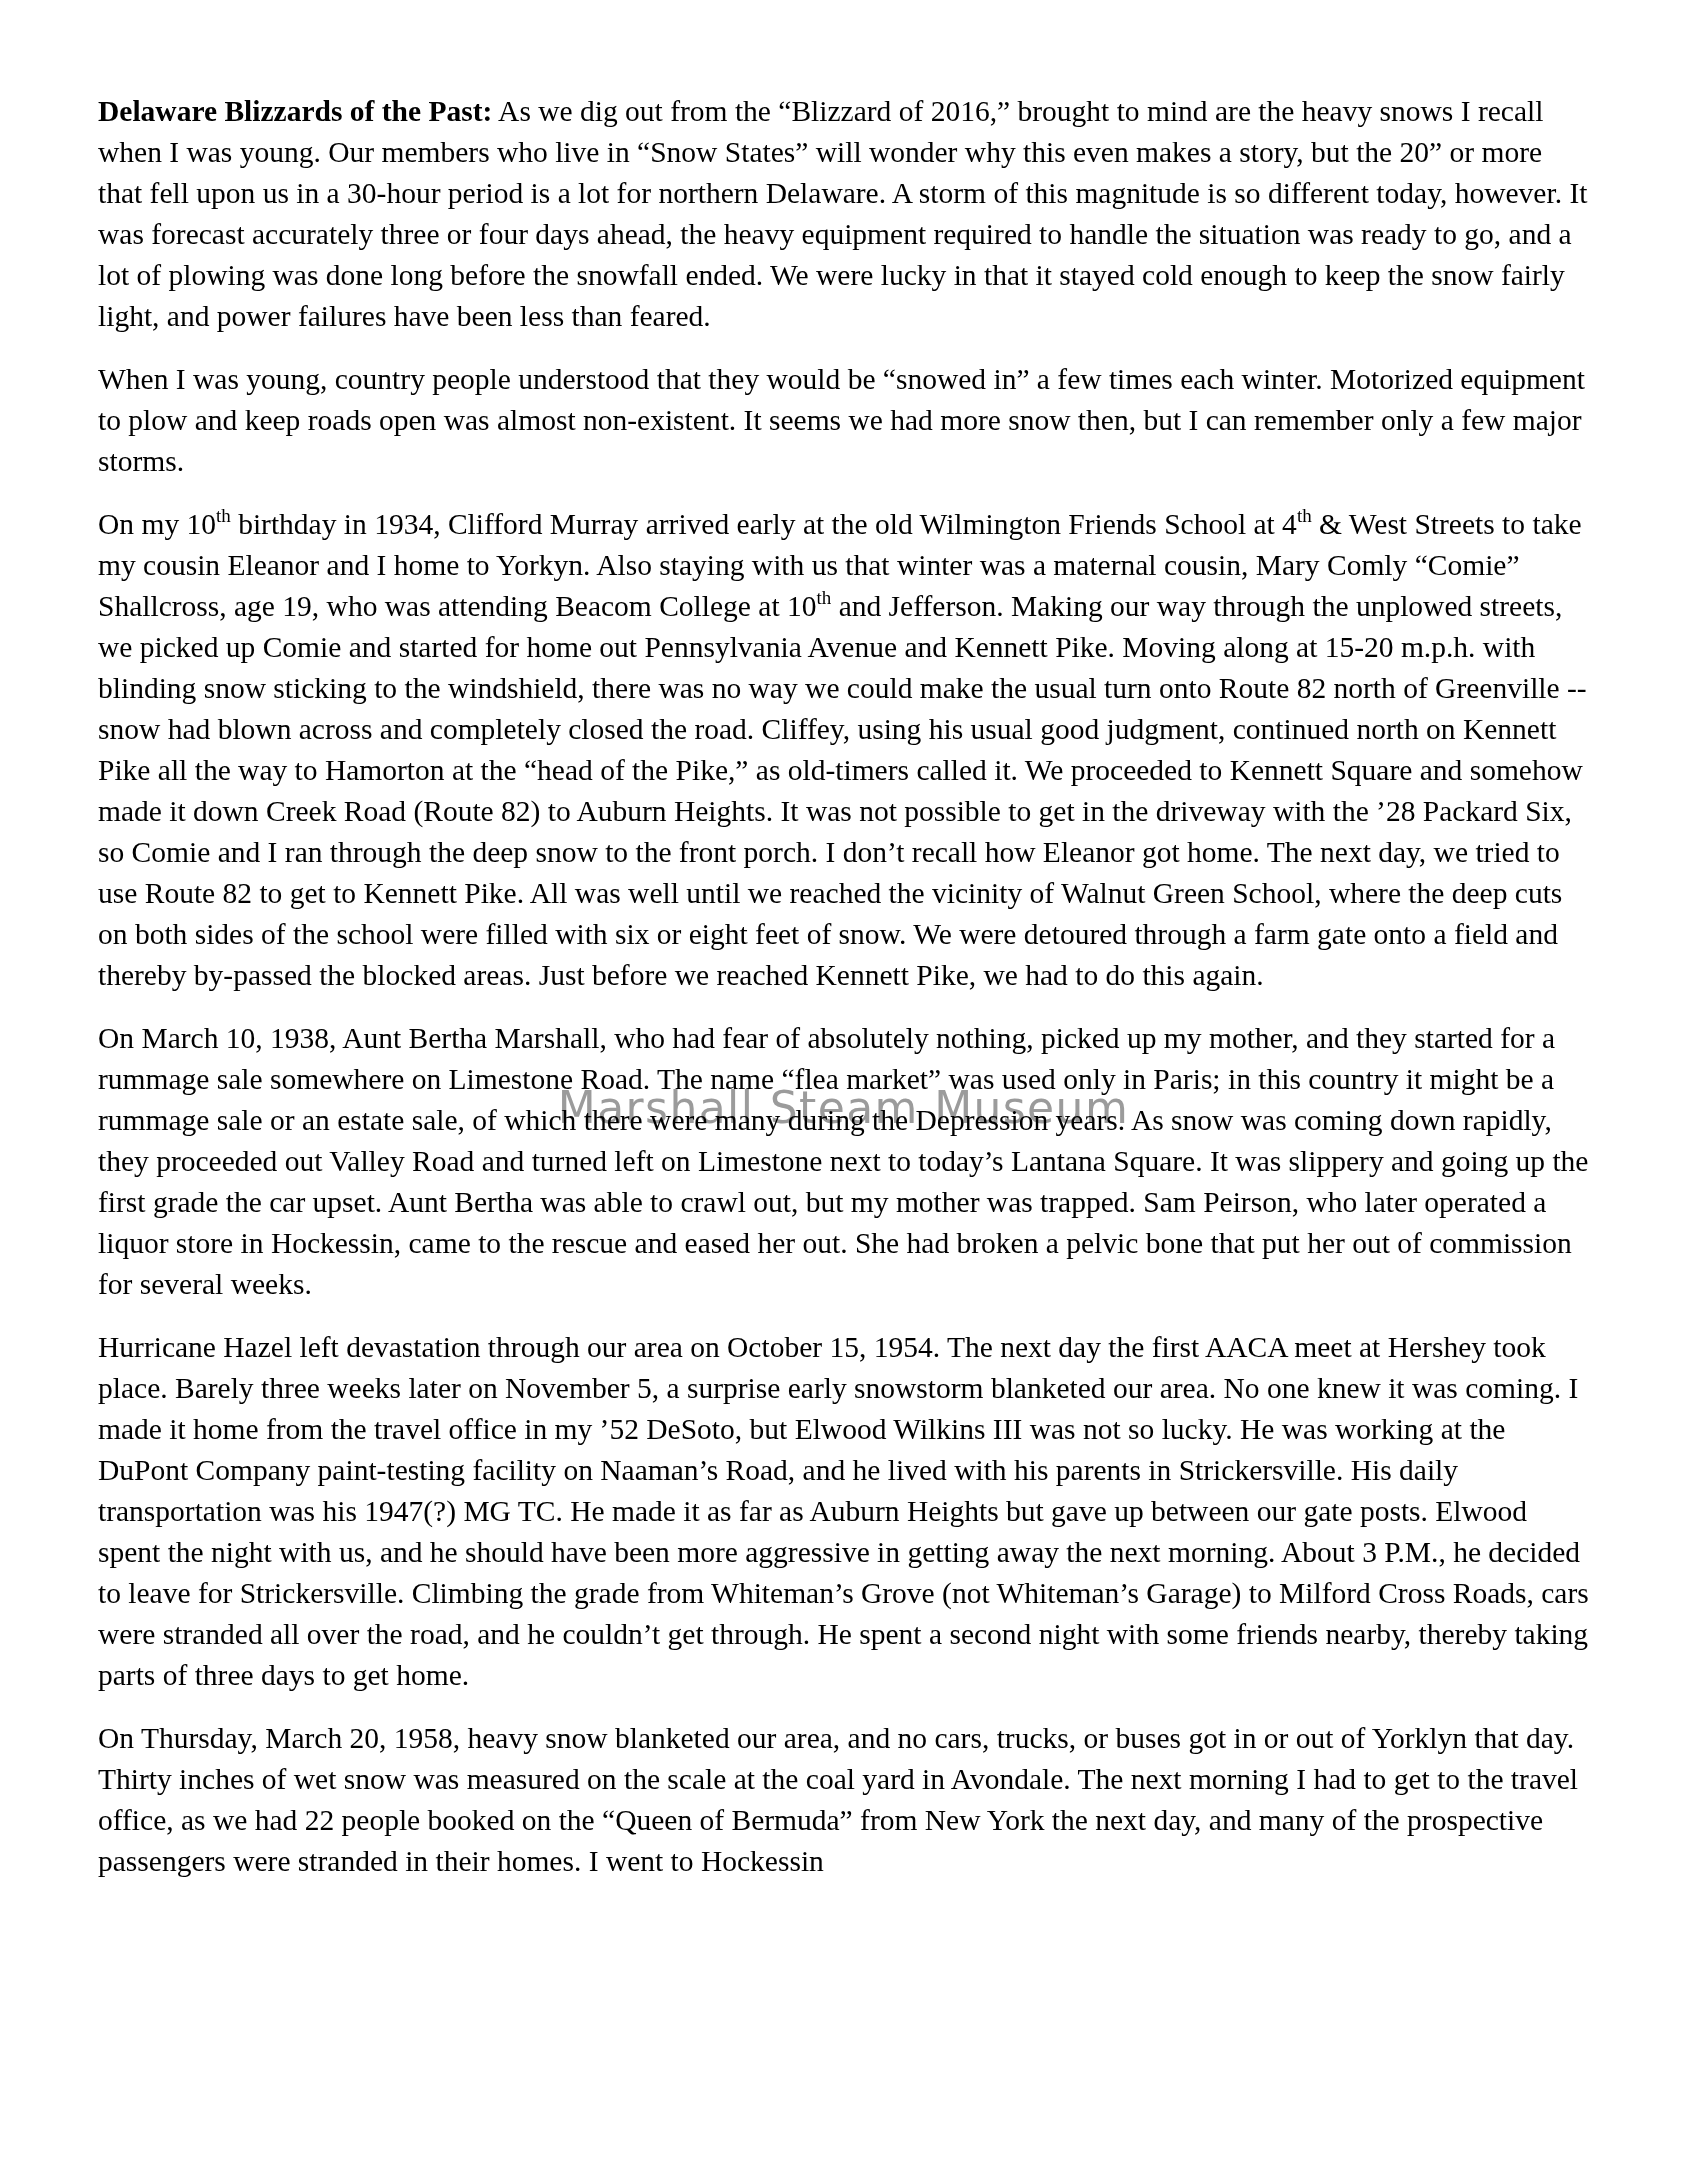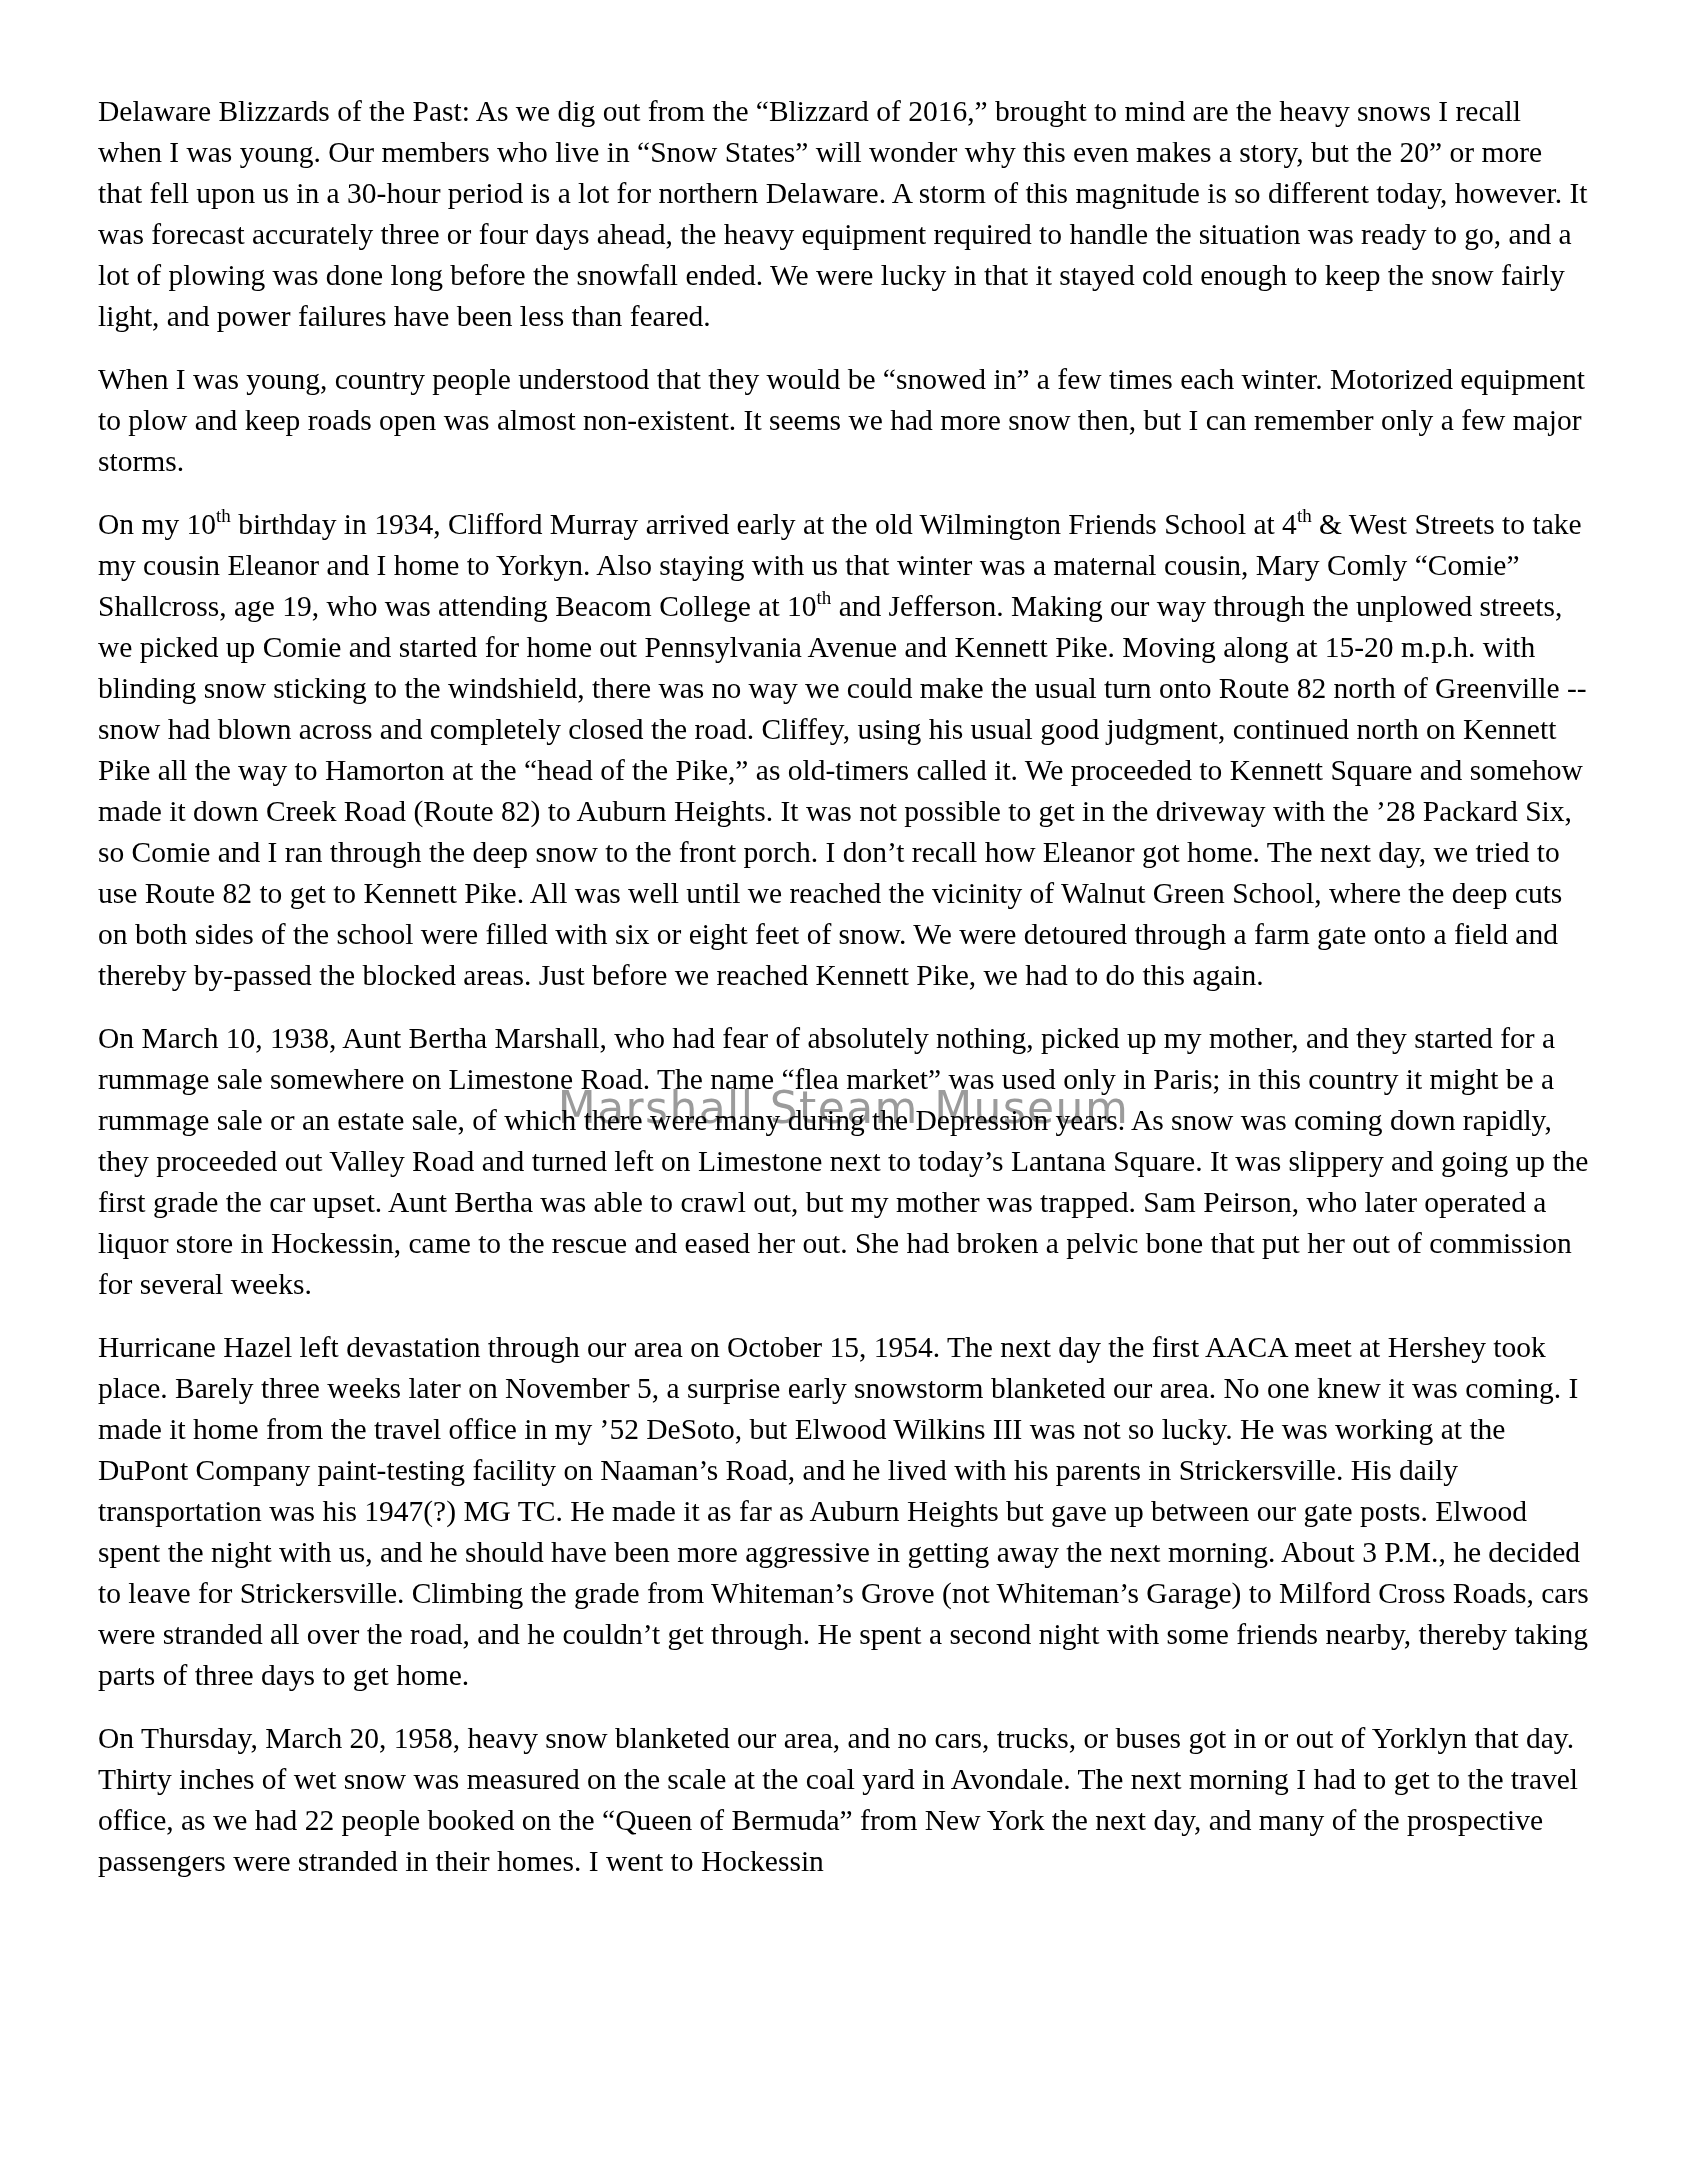--- a/index.html
+++ b/index.html
@@ -30,21 +30,21 @@
     text-align: center;
     margin: 0 0 44px 0;
   }
   p.para {
     font-size: 29.5px;
     line-height: 41px;
     margin: 0 0 22px 0;
     text-align: left;
   }
   p.para .bold {
-    font-weight: 400;
+    font-weight: 700;
   }
   p.para sup {
     font-size: 19px;
     line-height: 0;
     vertical-align: baseline;
     position: relative;
     top: -12px;
   }
   .watermark {
     position: absolute;

